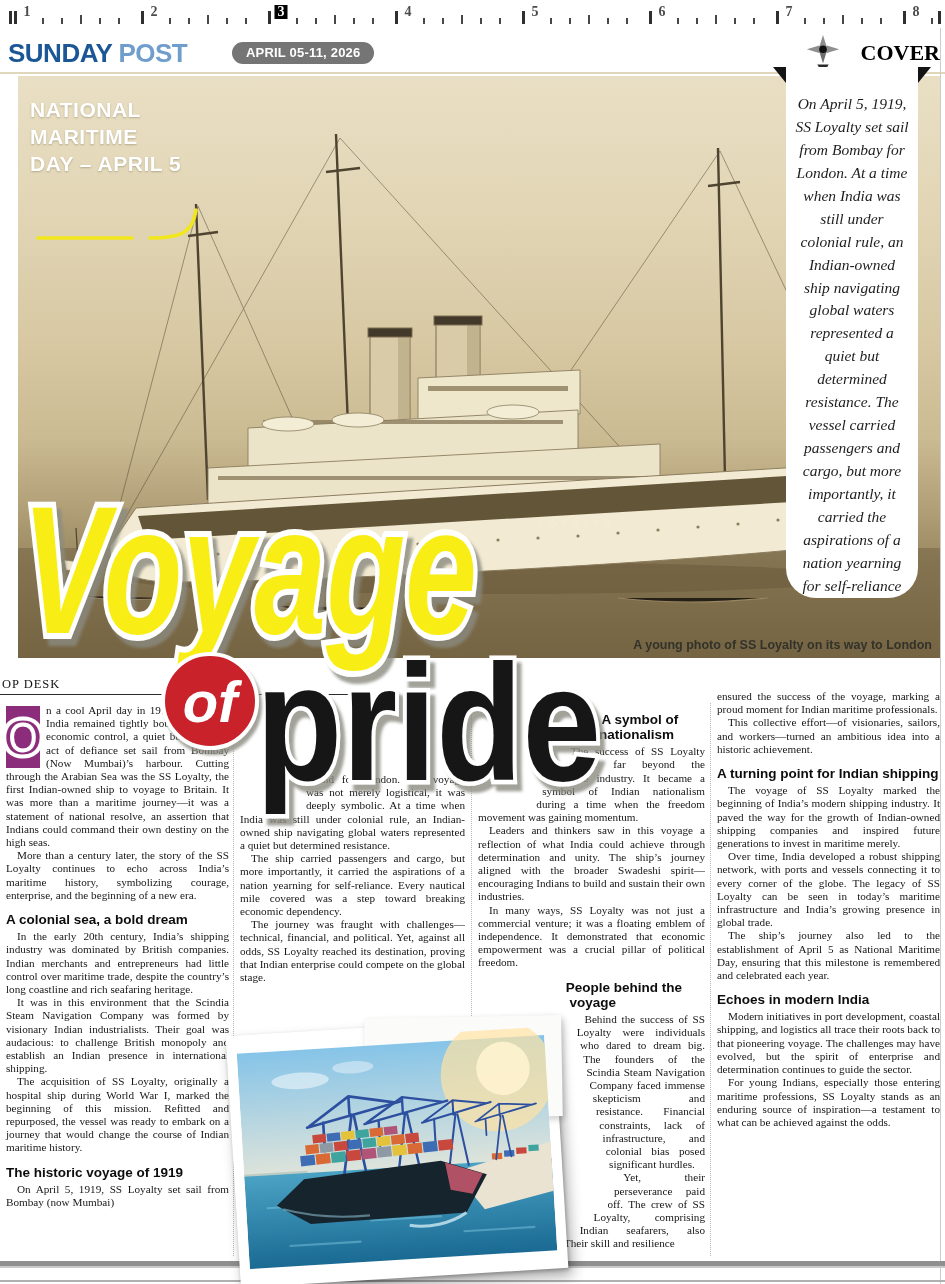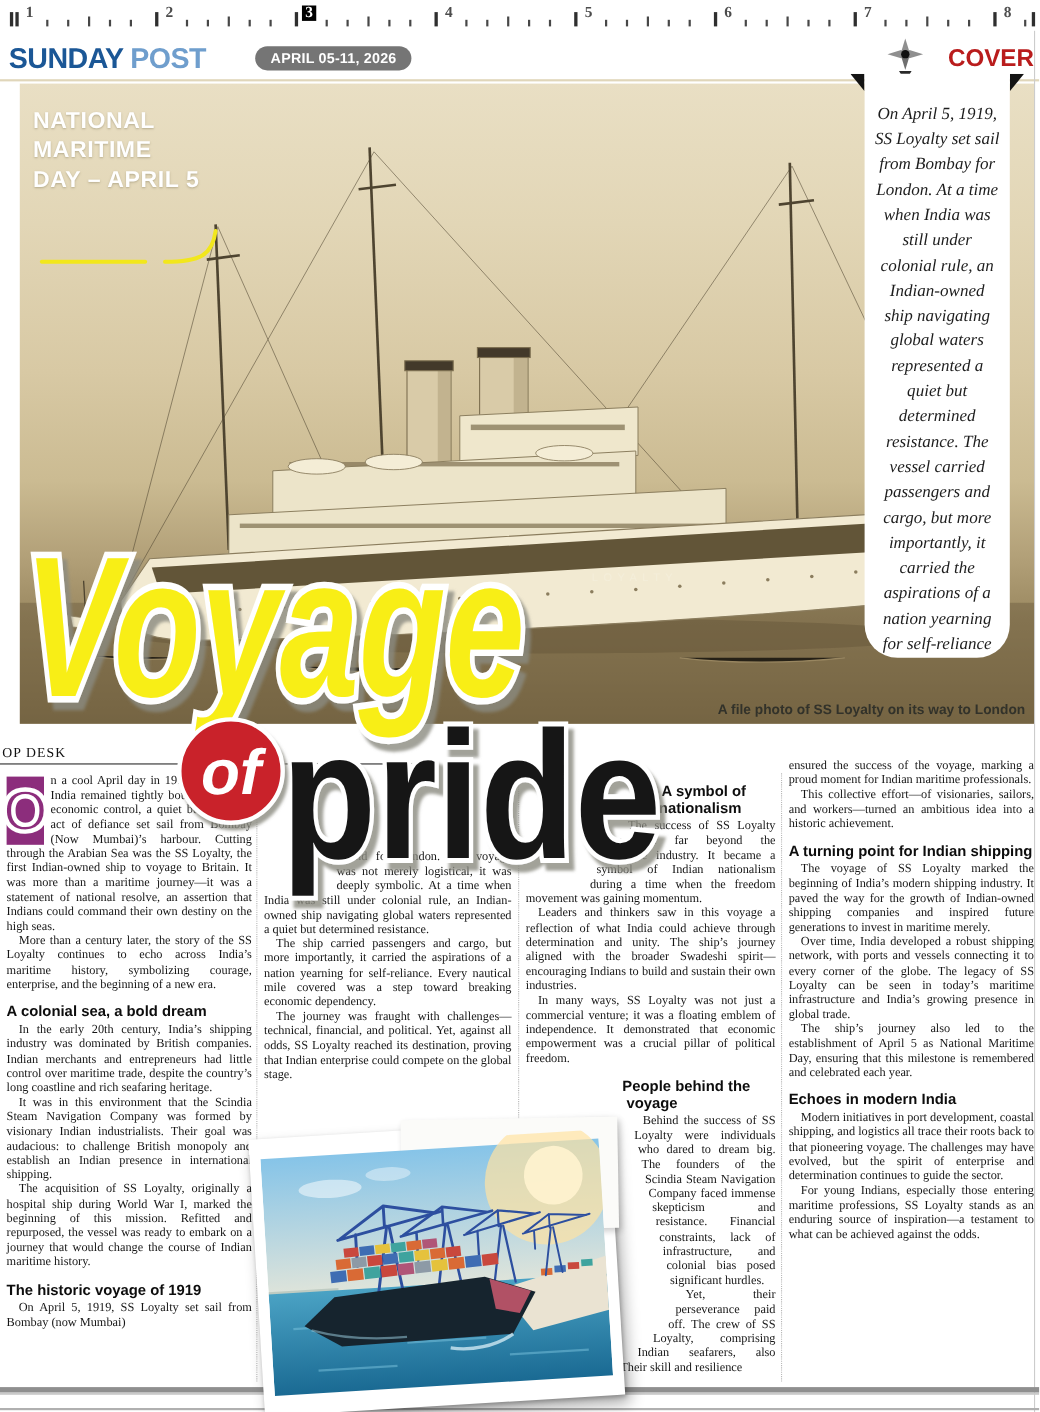--- a/index.html
+++ b/index.html
@@ -18,22 +18,22 @@
 
   
   #masthead{position:absolute;left:0;top:36px;width:945px;height:34px;}
   .brand{position:absolute;left:8px;top:2px;font-family:"Liberation Sans",sans-serif;
          font-weight:bold;font-size:26px;letter-spacing:-0.5px;}
   .brand .b1{color:#1b5796;}
   .brand .b2{color:#6f9ecd;margin-left:6px;}
   .date-badge{position:absolute;left:232px;top:6px;background:#757575;color:#fff;
         font-family:"Liberation Sans",sans-serif;font-weight:bold;font-size:13px;
         padding:3px 14px 4px;border-radius:13px;letter-spacing:0.2px;}
-  .cover-label{position:absolute;right:5px;top:4px;color:#b91c1c;
-        font-family:Liberation Sans, sans-serif;font-weight:bold;font-size:22px;}
+  .cover-label{position:absolute;right:5px;top:4px;color:#000000;
+        font-family:Liberation Serif, serif;font-weight:bold;font-size:22px;}
   #compass{position:absolute;right:104px;top:-2px;width:36px;height:40px;}
   #mast-rule{position:absolute;left:0;top:72px;width:945px;height:2px;background:#e0d6ba;}
   #edge-r{position:absolute;right:4px;top:28px;bottom:0;width:1px;background:#cccccc;}
 
   
   #hero{position:absolute;left:18px;top:76px;width:922px;height:582px;
         background:linear-gradient(180deg,#e9dfc4 0%,#e2d6b6 22%,#d8c9a4 45%,#cbbb92 62%,
                    #b2a078 74%,#99875f 84%,#8a7851 93%,#7e6c47 100%);}
   #kicker{position:absolute;left:12px;top:20px;color:#ffffff;
         font-family:"Liberation Sans",sans-serif;font-weight:bold;font-size:21px;
@@ -262,21 +262,21 @@
     </svg>
     <div id="kicker">
       <div>NATIONAL</div>
       <div>MARITIME</div>
       <div>DAY – APRIL 5</div>
     </div>
     <svg id="kicker-bracket" width="210" height="52" viewBox="0 0 210 52">
       <path d="M8,40 H102" stroke="#f2e71c" stroke-width="3.6" fill="none" stroke-linecap="round"></path>
       <path d="M120,40 C152,40 163,34 166,12" stroke="#f2e71c" stroke-width="3.6" fill="none" stroke-linecap="round"></path>
     </svg>
-    <div id="hero-caption">A file photo of SS Loyalty on its way to London</div>
+    <div id="hero-caption">A young photo of SS Loyalty on its way to London</div>
   </div>
 
   <div id="quote-box">
     <span class="ear l"></span>
     <span class="ear r"></span>
     <div id="quote-text">On April 5, 1919, SS Loyalty set sail from Bombay for London. At a time when India was still under colonial rule, an Indian-owned ship navigating global waters represented a quiet but determined resistance. The vessel carried passengers and cargo, but more importantly, it carried the aspirations of a nation yearning for self-reliance</div>
   </div>
 
   <div id="byline">OP DESK</div>
   <div id="byline-rule"></div>

